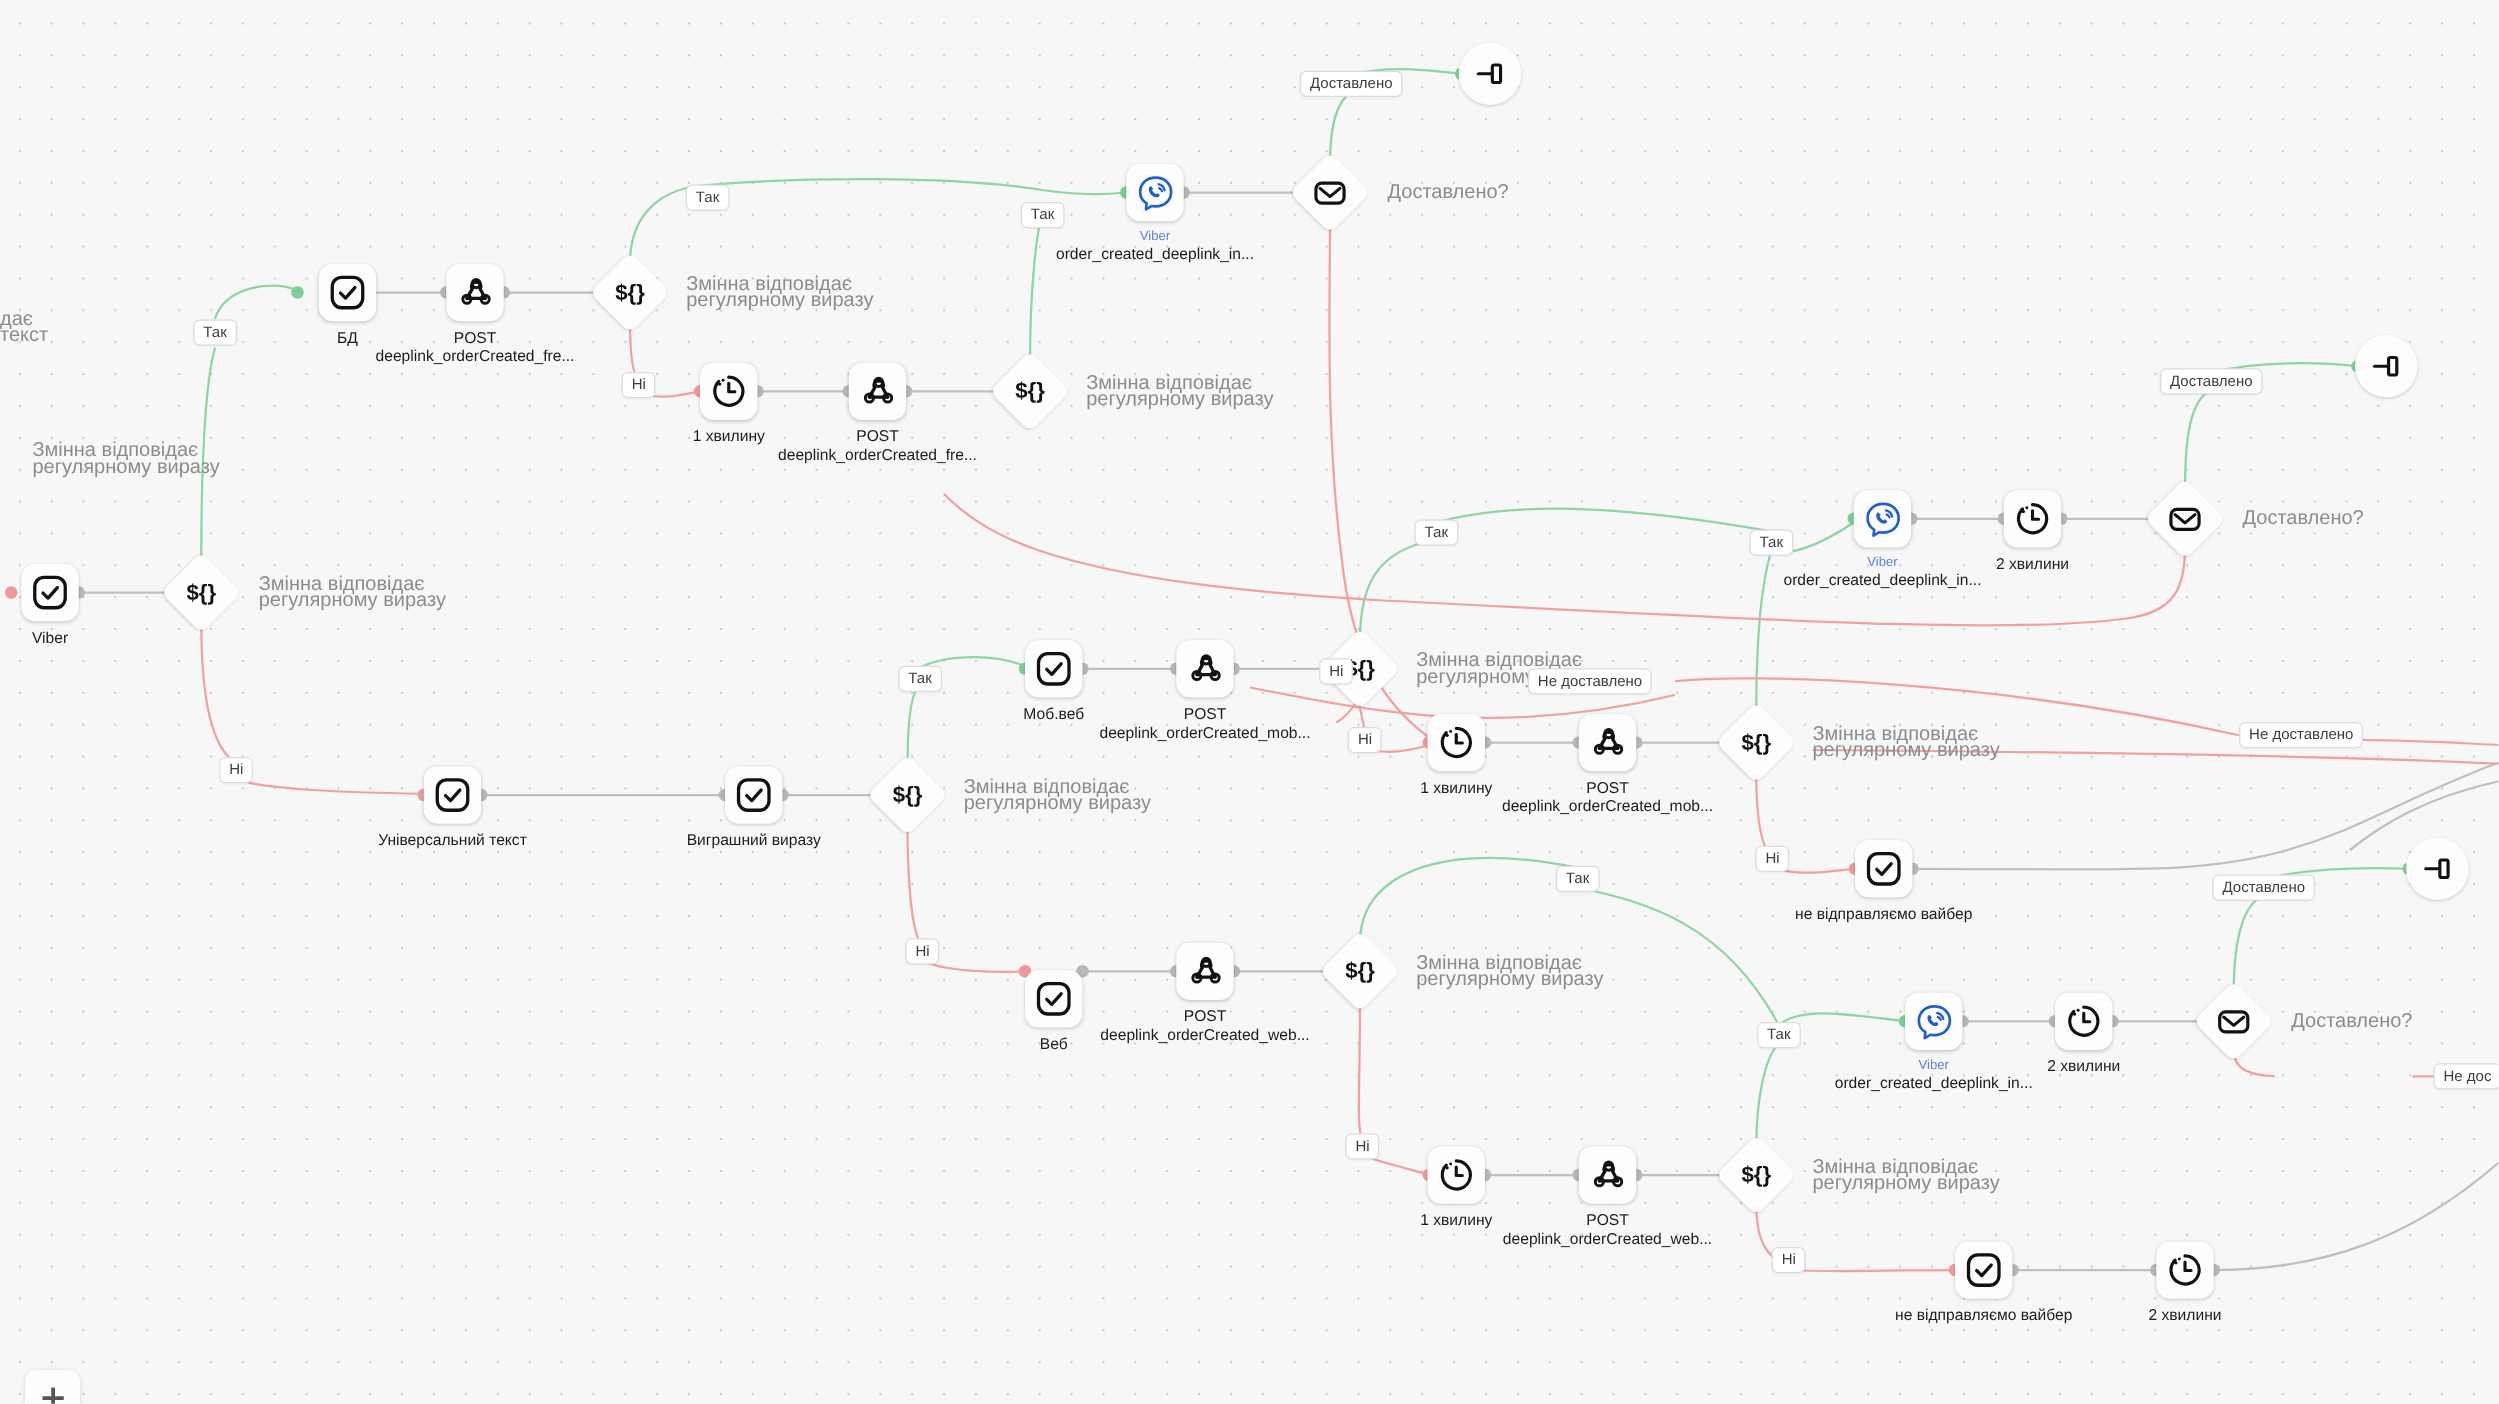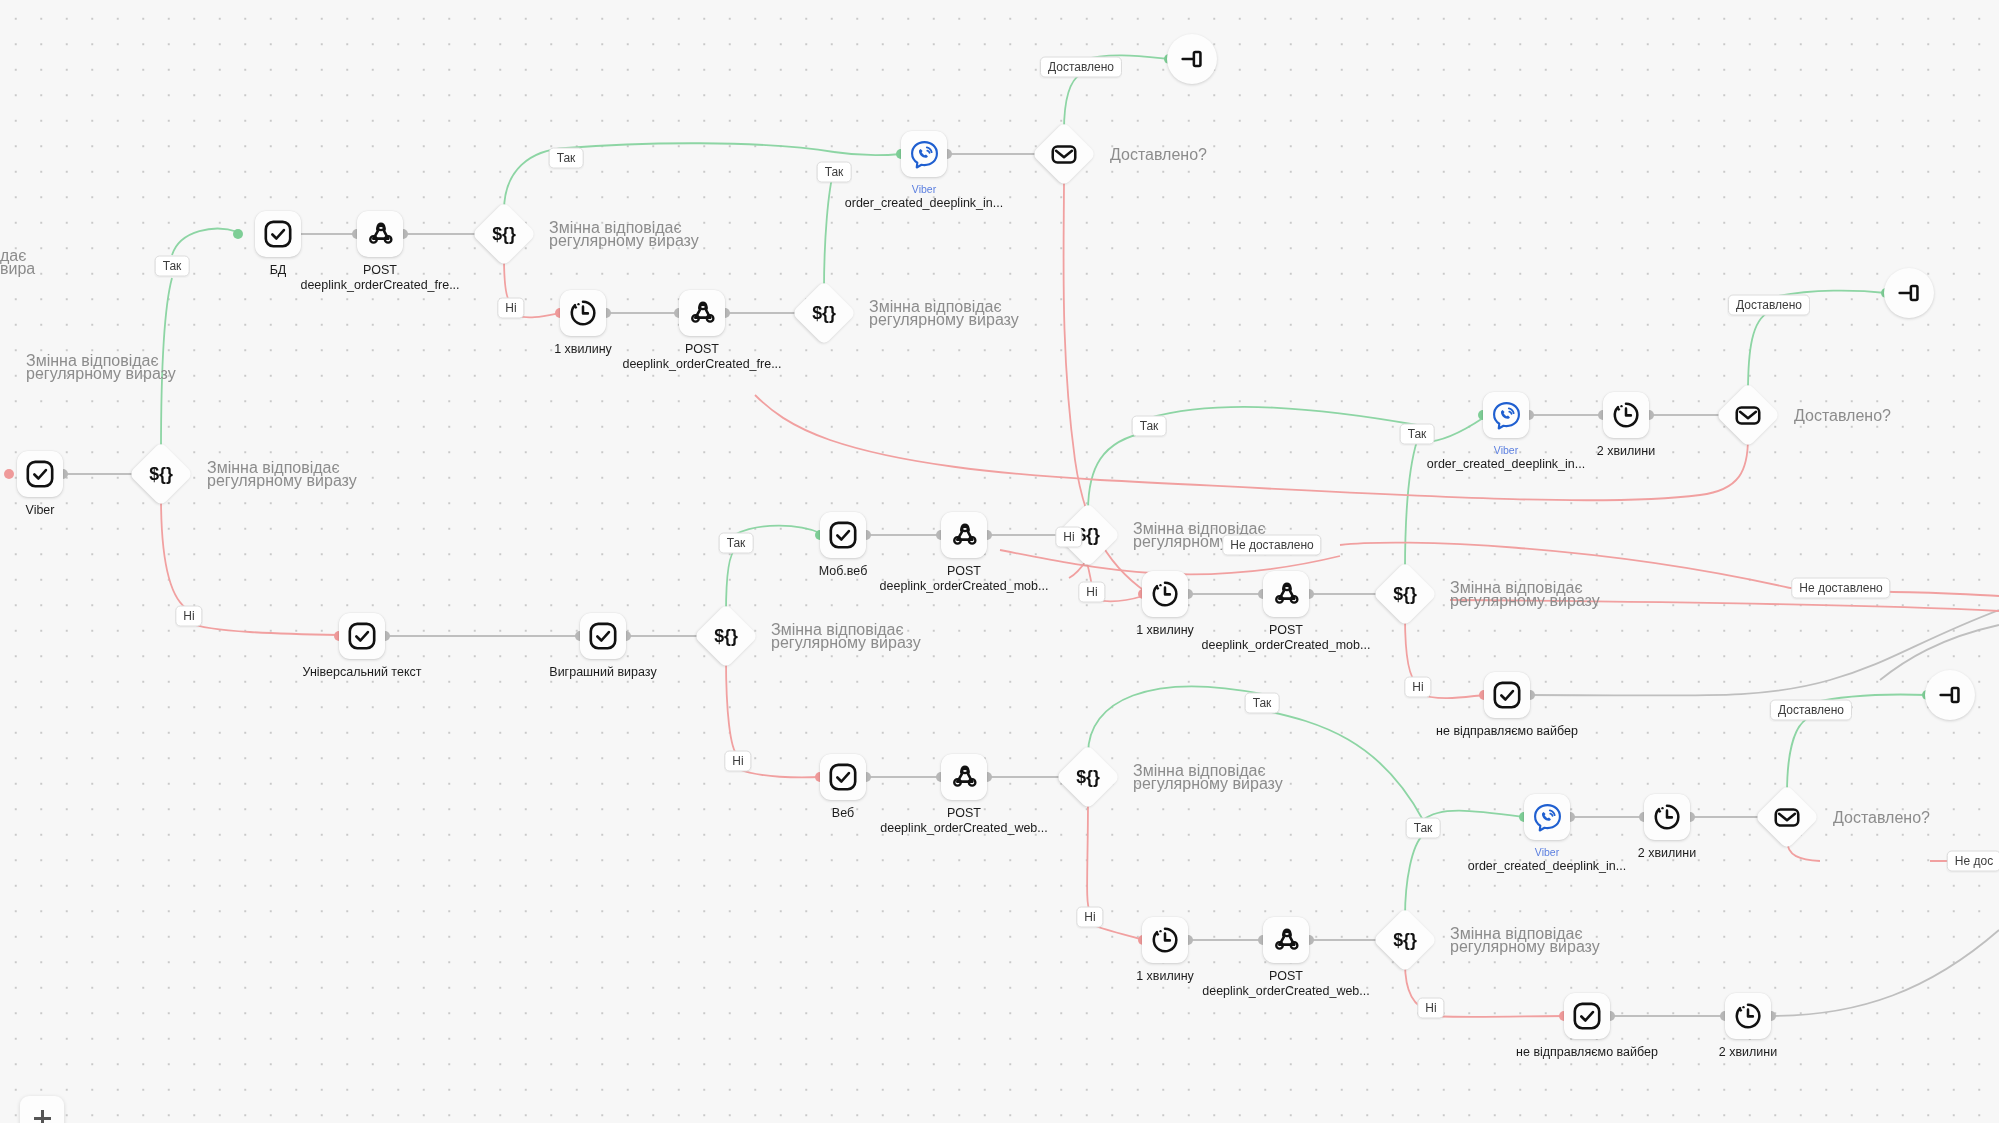--- a/index.html
+++ b/index.html
@@ -558,21 +558,21 @@
       <div class="node" style="left: 1950px; top: 695px;">
         <div class="ci">
           <span style="display: flex;">
             <svg class="ico" viewBox="0 0 32 32" width="30" height="30">
               <path d="M6 16 H17" fill="none" stroke="#111" stroke-width="2.7" stroke-linecap="round"></path>
               <rect x="18" y="8.5" width="7" height="15" rx="1.6" fill="none" stroke="#111" stroke-width="2.7"></rect>
             </svg>
           </span>
         </div>
       </div>
-      <div class="node" style="left: 843px; top: 777px;">
+      <div class="node" style="left: 843px; top: 799px;">
         <div class="sq">
           <span style="display: flex;">
             <svg class="ico" viewBox="0 0 32 32" width="30" height="30">
               <rect x="3" y="3" width="26" height="26" rx="8" fill="none" stroke="#111" stroke-width="2.8"></rect>
               <path d="M10 16.5 L14.3 20.8 L22.3 11.8" fill="none" stroke="#111" stroke-width="2.8" stroke-linecap="round" stroke-linejoin="round"></path>
             </svg>
           </span>
         </div>
         <div class="nlabel"><span>Веб</span></div>
       </div>
@@ -739,21 +739,21 @@
       </div>
       <div class="cap" style="left: 1450px; top: 940px;">
         <div>Змінна відповідає</div>
         <div>регулярному виразу</div>
       </div>
       <div class="cap" style="left: 1833px; top: 817px;">
         <div>Доставлено?</div>
       </div>
       <div class="cap" style="left: 0px; top: 262px;">
         <div>дає</div>
-        <div>вира</div>
+        <div>текст</div>
       </div>
       <div class="cap" style="left: 26px; top: 367px;">
         <div>Змінна відповідає</div>
         <div>регулярному виразу</div>
       </div>
     </div>
 
   <div id="pill-layer">
       <div class="pill" style="left: 172px; top: 266px;">Так</div>
       <div class="pill" style="left: 566px; top: 158px;">Так</div>

